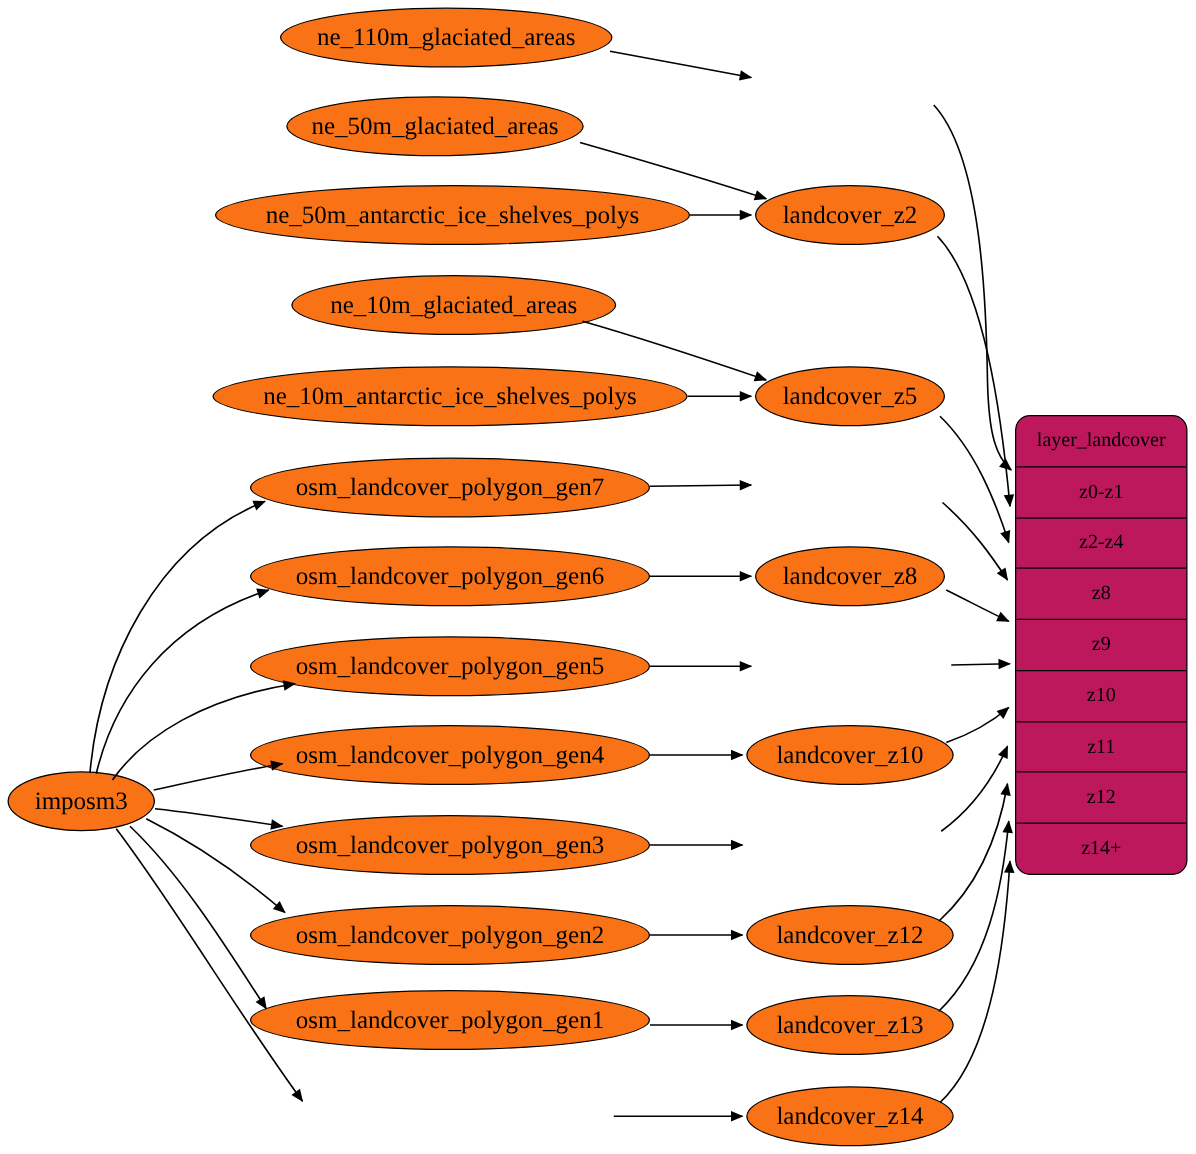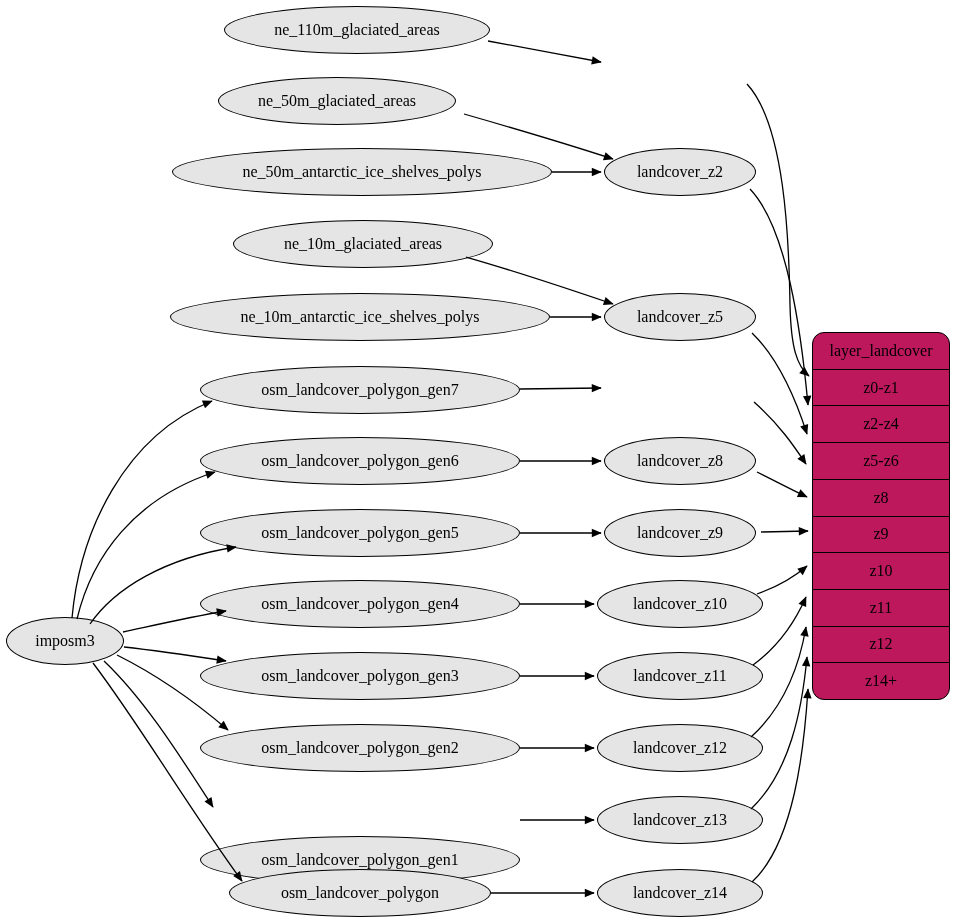--- a/index.html
+++ b/index.html
@@ -1,64 +1,60 @@
 <!DOCTYPE html>
 <html><head>
 <meta charset="utf-8">
 <style>
   html,body{margin:0;padding:0;background:#ffffff;}
   #canvas{position:relative;width:957px;height:923px;background:#ffffff;overflow:hidden;
           font-family:"Liberation Serif","DejaVu Serif",serif;color:#000;}
-  .node{position:absolute;border:1.4px solid #000;border-radius:50%;background:#e5e5e5;
-        display:flex;align-items:center;justify-content:center;font-size:16px;
+  .node{position:absolute;border:1.4px solid #000;border-radius:50%;background:#f97316;
+        display:flex;align-items:center;justify-content:center;font-size:20px;
         white-space:nowrap;box-sizing:border-box;z-index:1;font-family:Liberation Serif, serif;}
   #edges{position:absolute;left:0;top:0;z-index:2;pointer-events:none;}
   .record{position:absolute;left:812px;top:332px;width:138px;height:368px;box-sizing:border-box;
           background:#be185d;border:1.4px solid #000;border-radius:12px;overflow:hidden;
           display:flex;flex-direction:column;z-index:1;}
   .record .cell{flex:1;display:flex;align-items:center;justify-content:center;
                 font-size:16px;border-top:1.2px solid #000;}
   .record .cell:first-child{border-top:none;}
 </style>
 </head>
 <body>
 
 <div id="canvas">
 
   <div class="node" style="left:224px;top:6px;width:266px;height:48px">ne_110m_glaciated_areas</div>
-  <div class="node" style="left:218px;top:77px;width:238px;height:48px">ne_50m_glaciated_areas</div>
+  <div class="node" style="left:229px;top:77px;width:238px;height:48px">ne_50m_glaciated_areas</div>
   <div class="node" style="left:172px;top:148px;width:380px;height:48px">ne_50m_antarctic_ice_shelves_polys</div>
   <div class="node" style="left:233px;top:220px;width:260px;height:48px">ne_10m_glaciated_areas</div>
   <div class="node" style="left:170px;top:293px;width:380px;height:48px">ne_10m_antarctic_ice_shelves_polys</div>
   <div class="node" style="left:200px;top:366px;width:320px;height:48px">osm_landcover_polygon_gen7</div>
   <div class="node" style="left:200px;top:437px;width:320px;height:48px">osm_landcover_polygon_gen6</div>
   <div class="node" style="left:200px;top:509px;width:320px;height:48px">osm_landcover_polygon_gen5</div>
   <div class="node" style="left:200px;top:580px;width:320px;height:48px">osm_landcover_polygon_gen4</div>
   <div class="node" style="left:200px;top:652px;width:320px;height:48px">osm_landcover_polygon_gen3</div>
   <div class="node" style="left:200px;top:724px;width:320px;height:48px">osm_landcover_polygon_gen2</div>
-  <div class="node" style="left:200px;top:836px;width:320px;height:48px">osm_landcover_polygon_gen1</div>
-  <div class="node" style="left:229px;top:869px;width:262px;height:48px">osm_landcover_polygon</div>
+  <div class="node" style="left:200px;top:792px;width:320px;height:48px">osm_landcover_polygon_gen1</div>
 
   <div class="node" style="left:6px;top:617px;width:118px;height:48px">imposm3</div>
 
   <div class="node" style="left:604px;top:148px;width:152px;height:48px">landcover_z2</div>
   <div class="node" style="left:604px;top:293px;width:152px;height:48px">landcover_z5</div>
   <div class="node" style="left:604px;top:437px;width:152px;height:48px">landcover_z8</div>
-  <div class="node" style="left:604px;top:509px;width:152px;height:48px">landcover_z9</div>
   <div class="node" style="left:597px;top:580px;width:166px;height:48px">landcover_z10</div>
-  <div class="node" style="left:597px;top:652px;width:166px;height:48px">landcover_z11</div>
   <div class="node" style="left:597px;top:724px;width:166px;height:48px">landcover_z12</div>
   <div class="node" style="left:597px;top:796px;width:166px;height:48px">landcover_z13</div>
   <div class="node" style="left:597px;top:869px;width:166px;height:48px">landcover_z14</div>
 
   <div class="record">
     <div class="cell">layer_landcover</div>
     <div class="cell">z0-z1</div>
     <div class="cell">z2-z4</div>
-    <div class="cell">z5-z6</div>
     <div class="cell">z8</div>
     <div class="cell">z9</div>
     <div class="cell">z10</div>
     <div class="cell">z11</div>
     <div class="cell">z12</div>
     <div class="cell">z14+</div>
   </div>
 
   <svg id="edges" width="957" height="923" viewBox="0 0 957 923">
     <defs>

